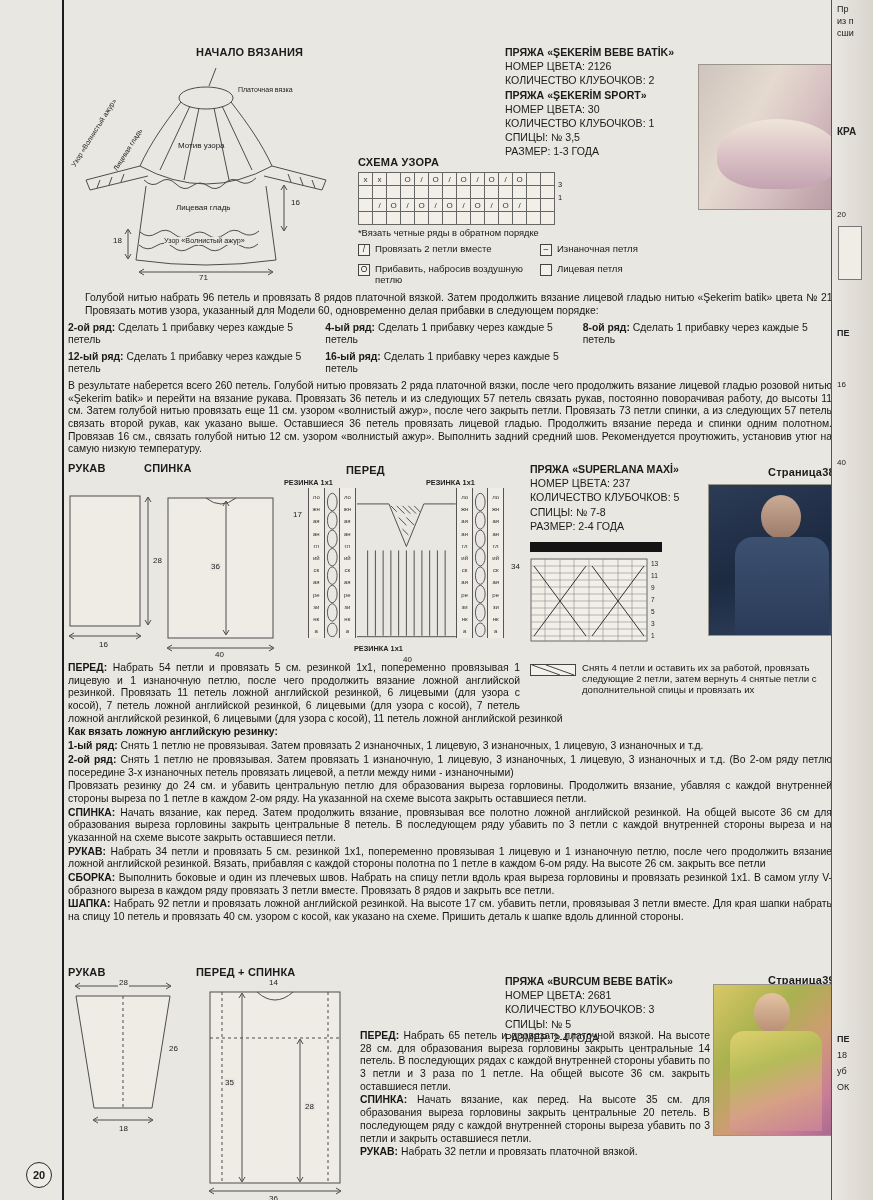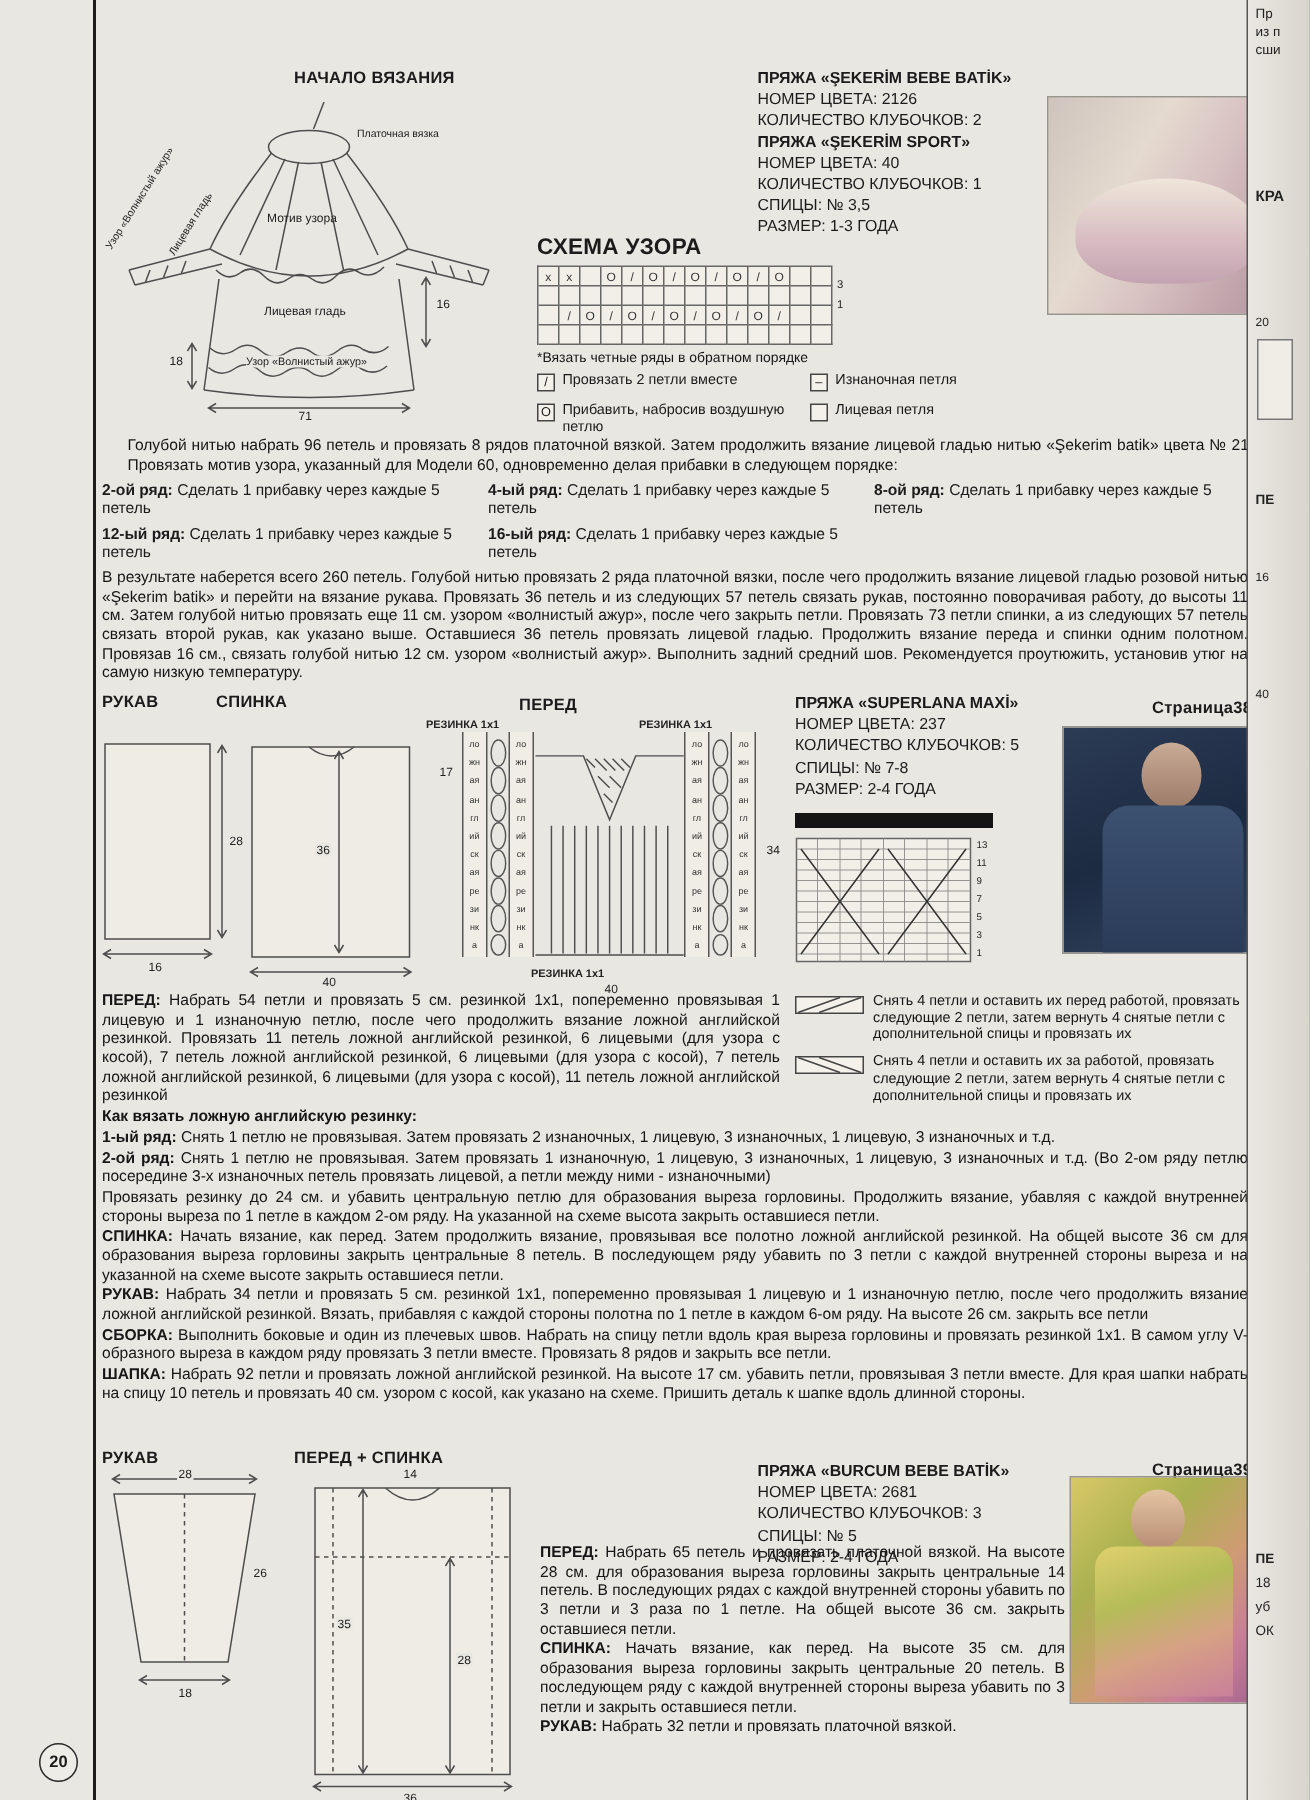--- a/index.html
+++ b/index.html
@@ -93,35 +93,35 @@
       <div class="num" style="left:222px; top:160px;">16</div>
       <div class="num" style="left:44px; top:198px;">18</div>
       <div class="num" style="left:130px; top:235px;">71</div>
     </div>
 
     <div class="abs yarn" style="left:437px; top:7px;">
       <div class="brand">ПРЯЖА «ŞEKERİM BEBE BATİK»</div>
       <div>НОМЕР ЦВЕТА: 2126</div>
       <div>КОЛИЧЕСТВО КЛУБОЧКОВ: 2</div>
       <div class="brand">ПРЯЖА «ŞEKERİM SPORT»</div>
-      <div>НОМЕР ЦВЕТА: 40</div>
+      <div>НОМЕР ЦВЕТА: 30</div>
       <div>КОЛИЧЕСТВО КЛУБОЧКОВ: 1</div>
       <div>СПИЦЫ: № 3,5</div>
       <div>РАЗМЕР: 1-3 ГОДА</div>
     </div>
 
     <div class="abs head" style="left:684px; top:12px;margin-top:42px;">Страница37</div>
     <div class="photo" style="left:630px; top:26px; width:158px; height:146px;
          background:linear-gradient(120deg,#cfc4bd,#e5dacf 35%,#d6bfc0 60%,#c2a7ad 80%,#b295a2);">
       <div style="position:absolute; left:18px; top:54px; width:122px; height:70px; border-radius:50% 50% 40% 40%;
            background:linear-gradient(180deg,#efe6da,#d9bfc4 55%,#c3a3b0);"></div>
     </div>
 
     <div class="abs" style="left:290px; top:118px; width:330px;">
-      <div class="head" style="font-size:15px;">СХЕМА УЗОРА</div>
+      <div class="head" style="font-size:11px;">СХЕМА УЗОРА</div>
       <div style="display:flex; margin-top:4px;">
         <div class="pchart">
             <div class="grid-row">
               <div class="grid-cell">х</div>
               <div class="grid-cell">х</div>
               <div class="grid-cell"></div>
               <div class="grid-cell">О</div>
               <div class="grid-cell">/</div>
               <div class="grid-cell">О</div>
               <div class="grid-cell">/</div>
@@ -389,27 +389,20 @@
       <div style="position:absolute; left:26px; top:52px; width:94px; height:100px; border-radius:18px 18px 0 0;
            background:linear-gradient(180deg,#3c5070,#2a3b58);"></div>
     </div>
   </div>
 
   <div class="abs body-text" style="left:68px; top:662px; width:764px;">
     <div class="cl-box">
       <div class="cl-item">
         <svg class="cl-sym" width="46" height="12" viewBox="0 0 46 12">
           <rect x="0.5" y="0.5" width="45" height="11" fill="#f3f1ea" stroke="#444"></rect>
-          <path d="M2,11 L30,1 M16,11 L44,1" stroke="#444" fill="none"></path>
-        </svg>
-        <span>Снять 4 петли и оставить их перед работой, провязать следующие 2 петли, затем вернуть 4 снятые петли с дополнительной спицы и провязать их</span>
-      </div>
-      <div class="cl-item">
-        <svg class="cl-sym" width="46" height="12" viewBox="0 0 46 12">
-          <rect x="0.5" y="0.5" width="45" height="11" fill="#f3f1ea" stroke="#444"></rect>
           <path d="M2,1 L30,11 M16,1 L44,11" stroke="#444" fill="none"></path>
         </svg>
         <span>Снять 4 петли и оставить их за работой, провязать следующие 2 петли, затем вернуть 4 снятые петли с дополнительной спицы и провязать их</span>
       </div>
     </div>
     <p><span class="b">ПЕРЕД:</span> <span>Набрать 54 петли и провязать 5 см. резинкой 1х1, попеременно провязывая 1 лицевую и 1 изнаночную петлю, после чего продолжить вязание ложной английской резинкой. Провязать 11 петель ложной английской резинкой, 6 лицевыми (для узора с косой), 7 петель ложной английской резинкой, 6 лицевыми (для узора с косой), 7 петель ложной английской резинкой, 6 лицевыми (для узора с косой), 11 петель ложной английской резинкой</span></p>
     <p class="b" style="text-align:left;">Как вязать ложную английскую резинку:</p>
     <p><span class="b">1-ый ряд:</span> <span>Снять 1 петлю не провязывая. Затем провязать 2 изнаночных, 1 лицевую, 3 изнаночных, 1 лицевую, 3 изнаночных и т.д.</span></p>
     <p><span class="b">2-ой ряд:</span> <span>Снять 1 петлю не провязывая. Затем провязать 1 изнаночную, 1 лицевую, 3 изнаночных, 1 лицевую, 3 изнаночных и т.д. (Во 2-ом ряду петлю посередине 3-х изнаночных петель провязать лицевой, а петли между ними - изнаночными)</span></p>
     <p>Провязать резинку до 24 см. и убавить центральную петлю для образования выреза горловины. Продолжить вязание, убавляя с каждой внутренней стороны выреза по 1 петле в каждом 2-ом ряду. На указанной на схеме высота закрыть оставшиеся петли.</p>

